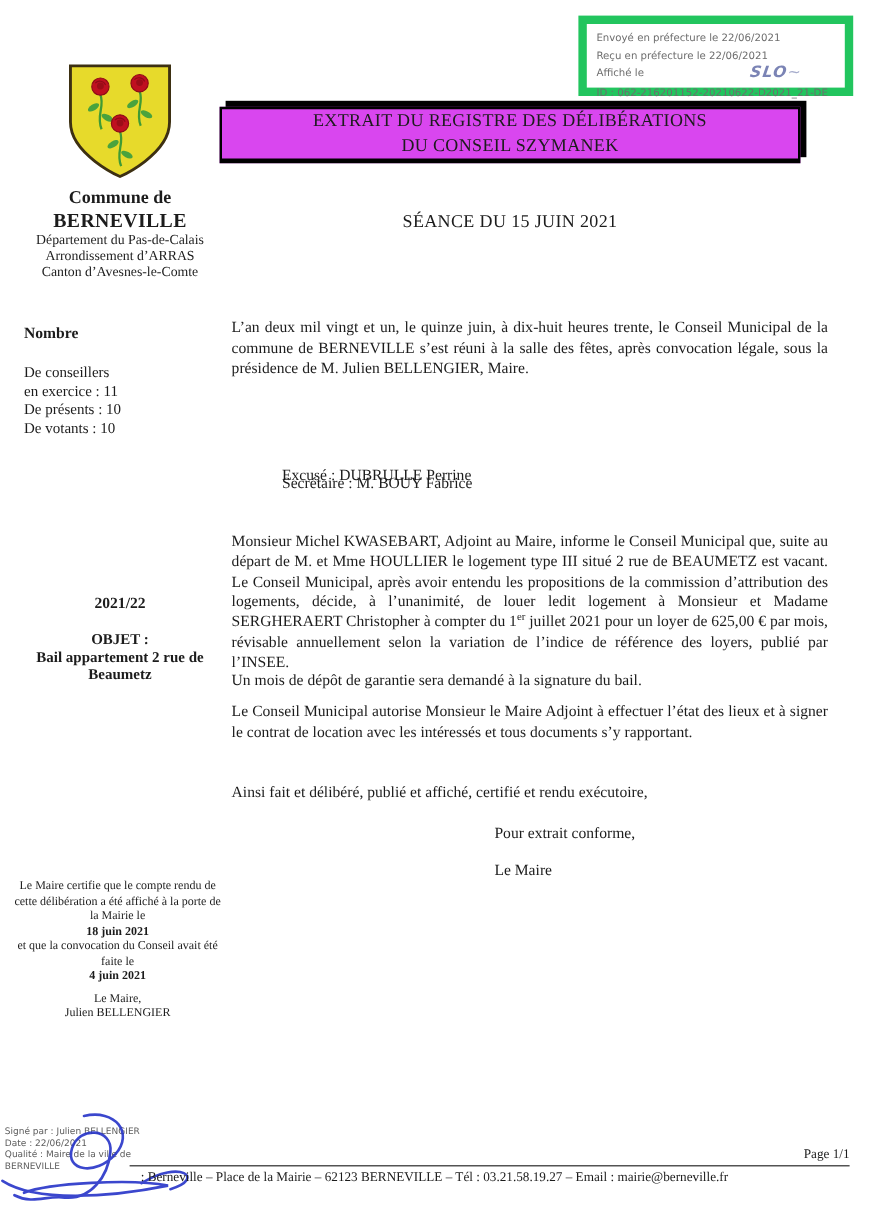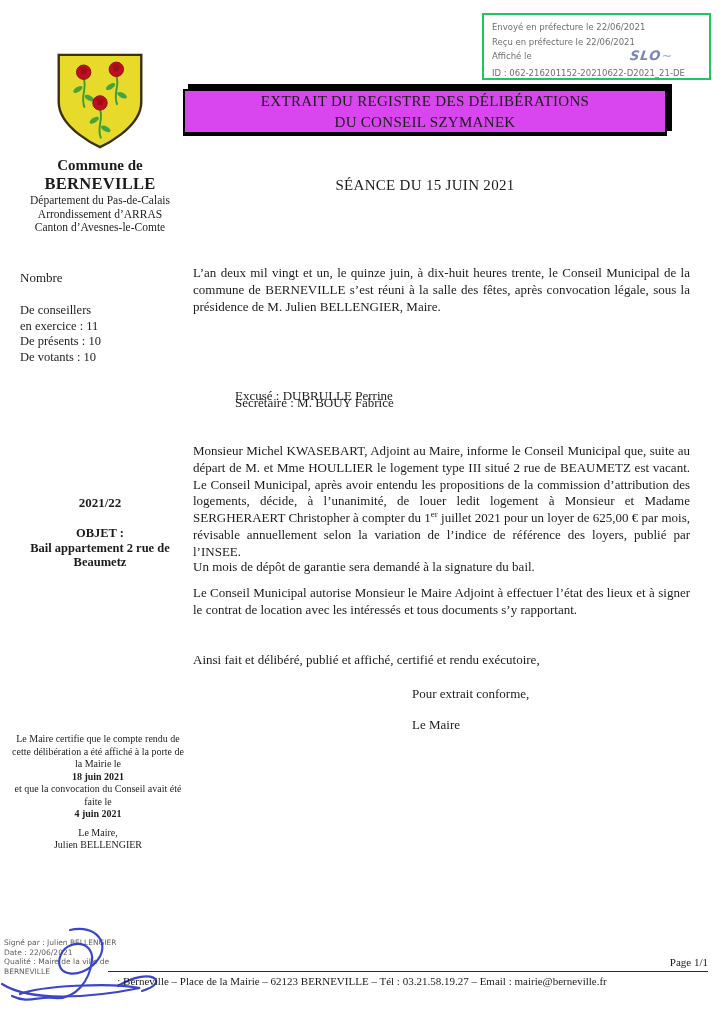--- a/index.html
+++ b/index.html
@@ -11,21 +11,21 @@
     background: #ffffff;
     font-family: "Liberation Serif", serif;
     color: #1c1c1c;
     overflow: hidden;
   }
   .abs { position: absolute; }
 
   
   .stamp-box {
     left: 482px; top: 13px; width: 229px; height: 67px;
-    border: 2px solid #22c55e;
+    border: 7px solid #22c55e;
     padding: 5px 8px 2px 8px;
     font-family: "DejaVu Sans", sans-serif;
     font-size: 8.5px;
     color: #6e6e6e;
     line-height: 14.5px;
   }
   .stamp-row3 { display: flex; justify-content: space-between; align-items: center; }
   .s2low {
     font-family: "DejaVu Sans", sans-serif;
     font-weight: bold; font-style: italic;
@@ -51,21 +51,21 @@
     box-shadow: 5px -5px 0 #000;
     display: flex; flex-direction: column; justify-content: center;
     text-align: center;
     font-size: 15px; line-height: 21px; letter-spacing: 0.3px;
     background: #d946ef;
   }
   .seance { left: 190px; top: 177px; width: 470px; text-align: center; font-size: 15px; letter-spacing: 0.3px; }
 
   
   .nombre { left: 20px; top: 270px; width: 162px; font-size: 12.5px; }
-  .nombre-heading { font-weight: normal; font-size: 13px; margin-bottom: 17px; }
+  .nombre-heading { font-weight: bold; font-size: 13px; margin-bottom: 17px; }
   .nombre-line { line-height: 15.5px; }
 
   .ref-block { left: 2px; top: 447px; width: 196px; text-align: center; font-weight: bold; font-size: 13px; }
   .ref-number { margin-bottom: 15px; margin-top: 48px; }
   .objet { line-height: 14.5px; font-size: 12.5px; }
 
   .certification { left: 12px; top: 733px; width: 172px; text-align: center; font-size: 10px; line-height: 12.5px; }
   .cert-date { font-weight: bold; }
   .cert-sign { margin-top: 6px; }
 

